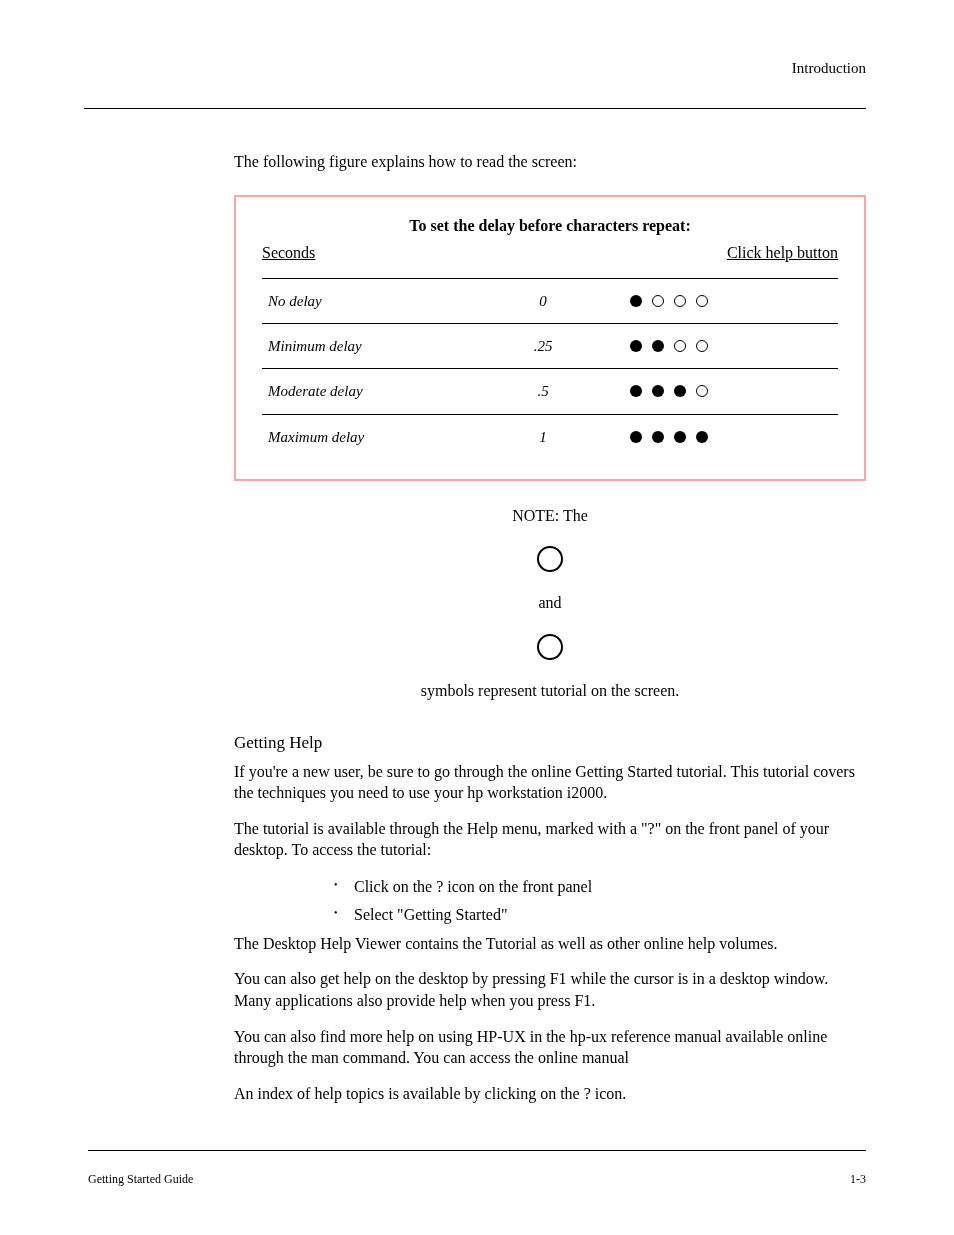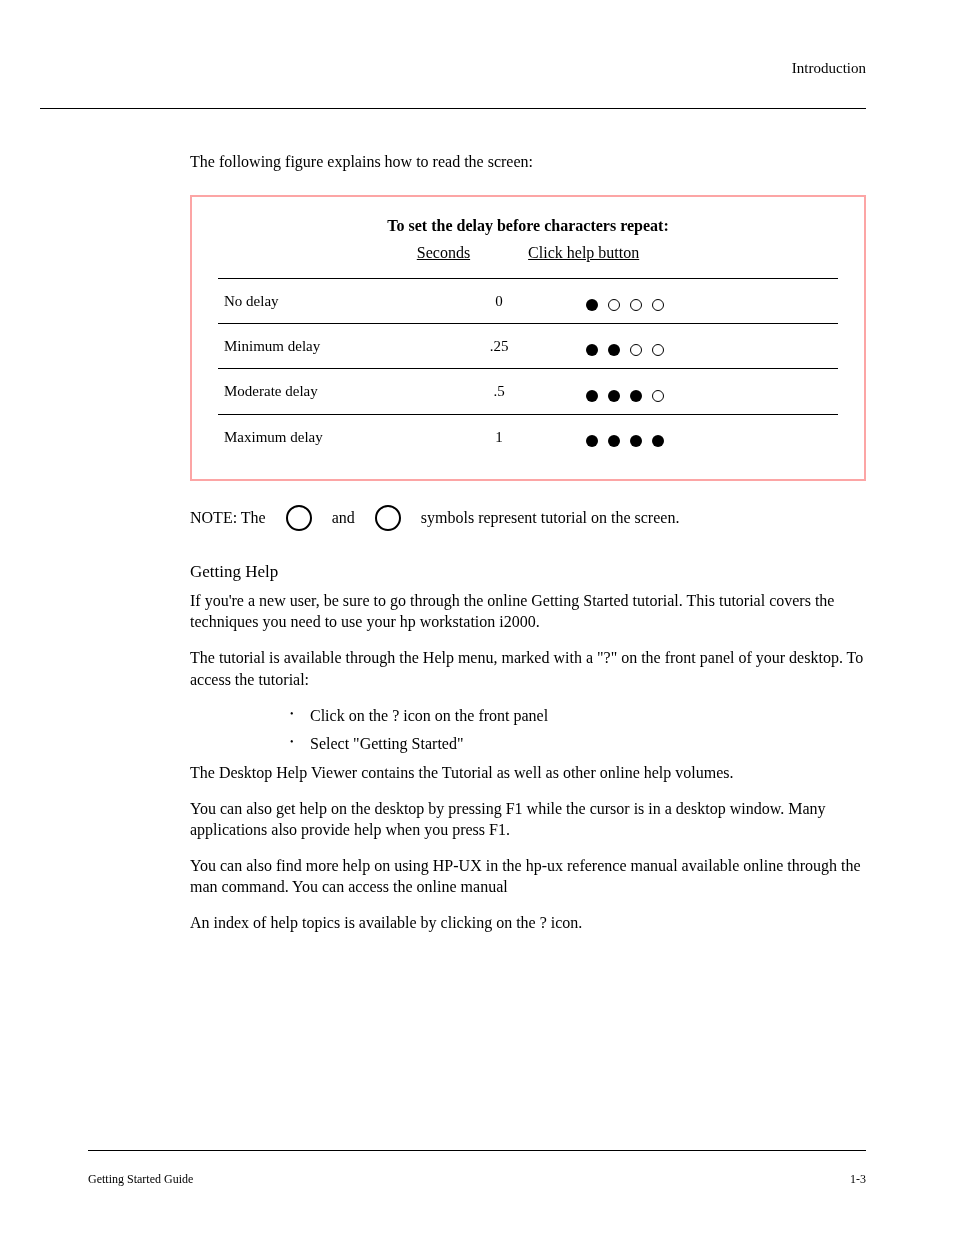--- a/index.html
+++ b/index.html
@@ -7,21 +7,21 @@
     padding: 0;
     background: #ffffff;
     font-family: "Times New Roman", Times, serif;
     color: #000;
   }
   .page {
     width: 954px;
     height: 1235px;
     position: relative;
     box-sizing: border-box;
-    padding: 60px 88px 50px 40px;
+    padding: 60px 88px 50px 84px;
   }
   .header {
     position: relative;
     height: 40px;
   }
   .header-right {
     position: absolute;
     right: 0;
     top: 0;
     font-size: 15px;
@@ -48,32 +48,33 @@
     box-sizing: border-box;
   }
   .fig-title {
     text-align: center;
     font-weight: bold;
     font-size: 16px;
     margin-bottom: 6px;
   }
   .fig-headers {
     display: flex;
-    justify-content: center;
+    justify-content: space-between;
     gap: 58px;
     font-size: 16px;
     margin-bottom: 14px;
   }
   .fig-headers span {
     text-decoration: underline;
   }
   .fig-row {
     display: flex;
-    align-items: flex-end;
+    align-items: center;
     padding: 12px 6px 12px 6px;
+    font-style: italic;
   }
   .fig-sep {
     border: none;
     border-top: 1px solid #000;
     margin: 0;
   }
   .fig-label {
     flex: 0 0 230px;
     font-size: 15px;
   }
@@ -97,20 +98,21 @@
   }
   .dot.filled { background: #000; }
   .dot.open { background: #fff; border: 1.5px solid #000; }
 
   .note-row {
     display: flex;
     align-items: center;
     gap: 20px;
     margin-top: 10px;
     font-size: 16px;
+    flex-direction: column;
   }
   .big-open-circle {
     display: inline-block;
     width: 26px;
     height: 26px;
     border: 2px solid #000;
     border-radius: 50%;
     box-sizing: border-box;
     vertical-align: middle;
   }

